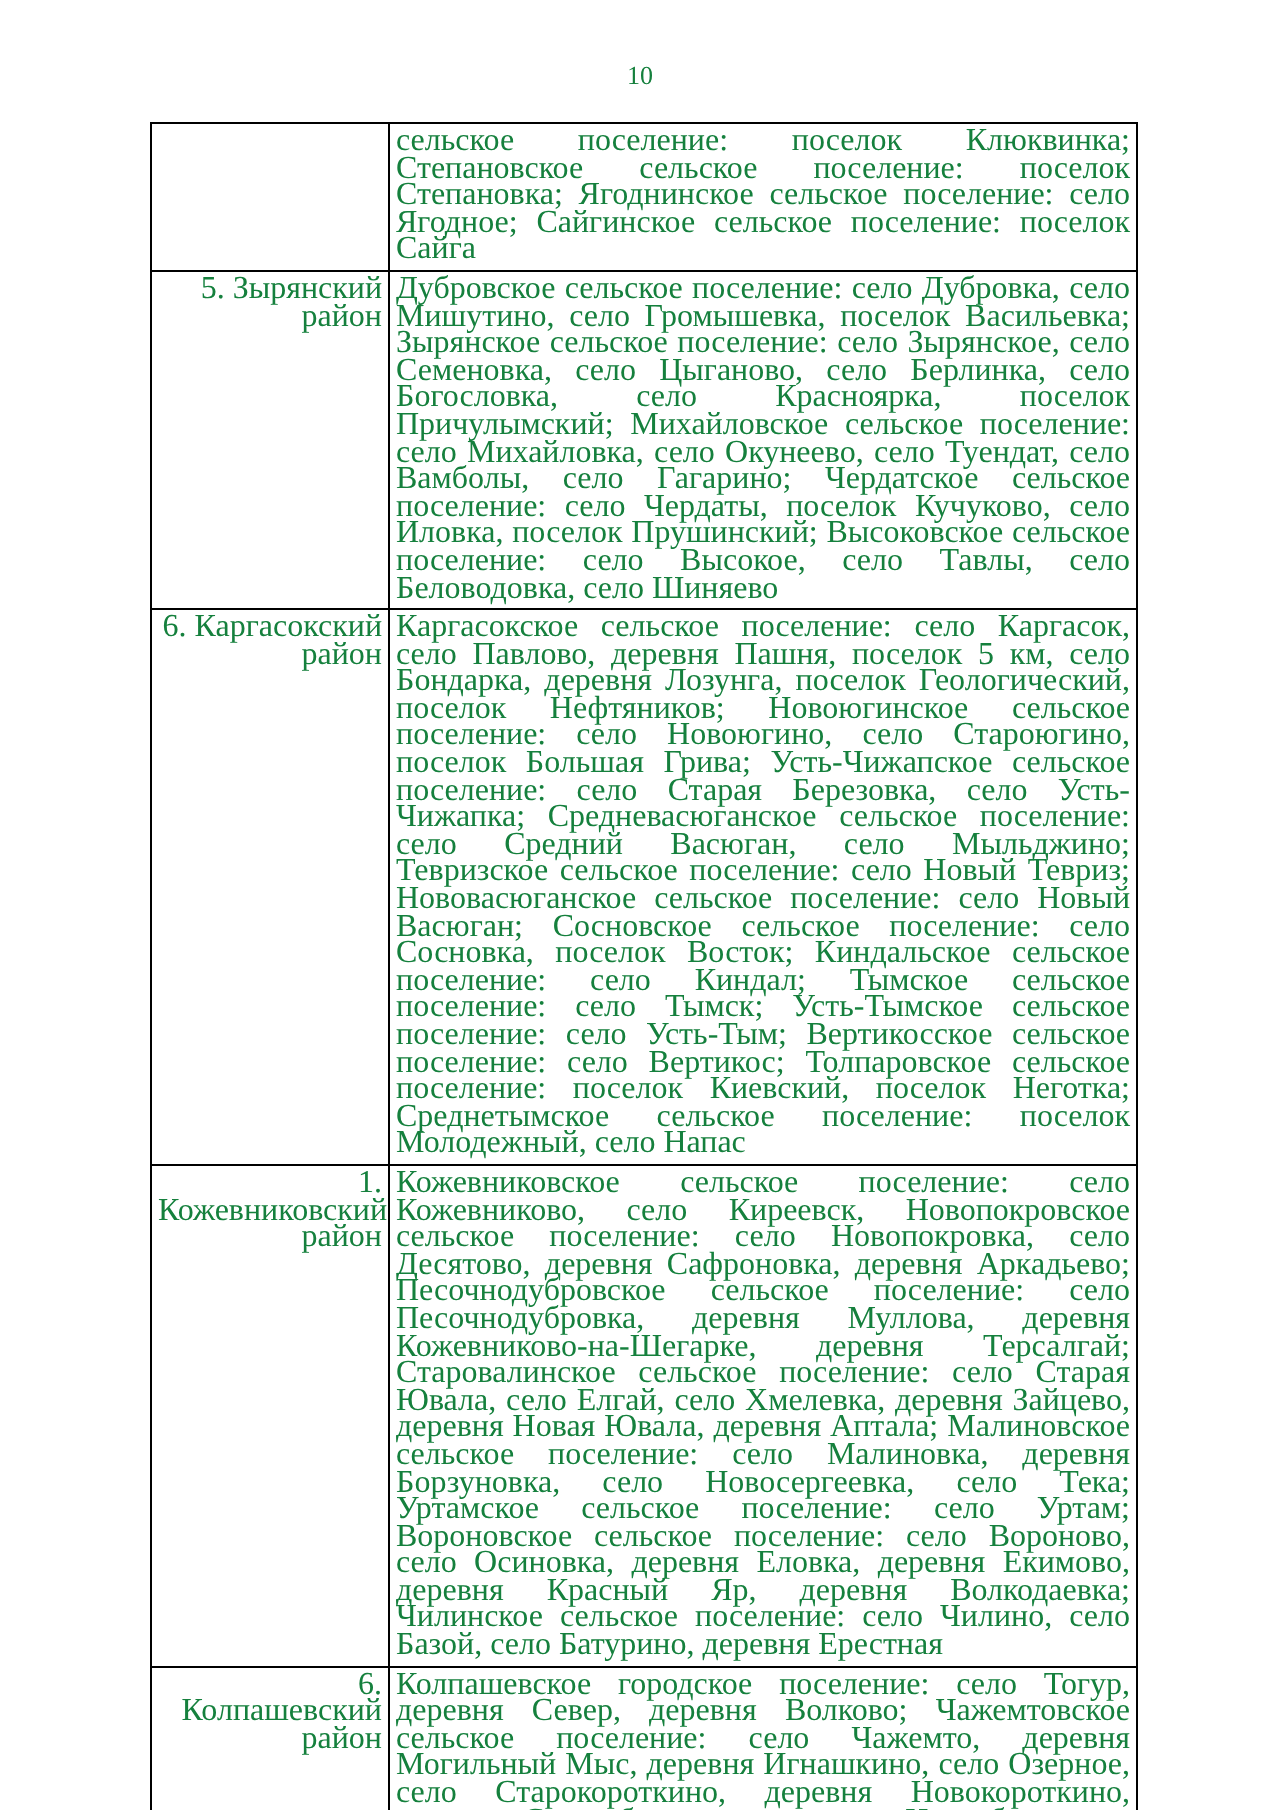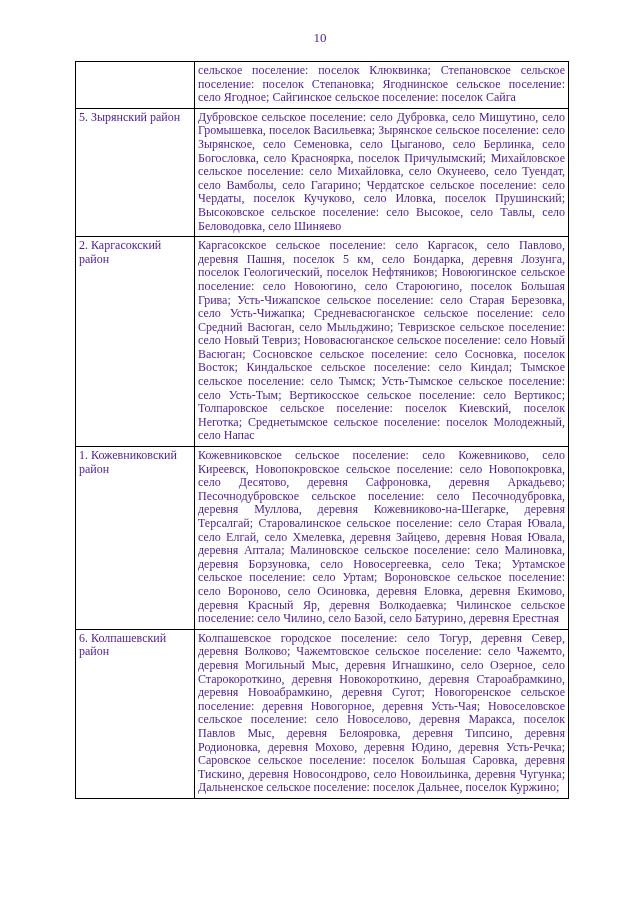--- a/index.html
+++ b/index.html
@@ -6,21 +6,21 @@
     margin: 0;
     padding: 0;
     background: #ffffff;
   }
   .page {
     position: relative;
     width: 640px;
     height: 905px;
     background: #ffffff;
     font-family: "Liberation Serif", serif;
-    color: #4c1d95;
+    color: #15803d;
     overflow: hidden;
   }
   .page-number {
     position: absolute;
     top: 30px;
     left: 0;
     width: 100%;
     text-align: center;
     font-size: 13px;
   }
@@ -28,27 +28,27 @@
     position: absolute;
     top: 61px;
     left: 75px;
     width: 491px;
     border-collapse: collapse;
     table-layout: fixed;
   }
   .doc-table td {
     border: 1px solid #000000;
     vertical-align: top;
-    font-size: 12px;
+    font-size: 16px;
     line-height: 13.6px;
     padding: 2px 3px 3px 3px;
   }
   td.col-district {
     width: 112px;
-    text-align: left;
+    text-align: right;
   }
   td.col-settlements {
     width: 367px;
     text-align: justify;
   }
 </style>
 </head>
 <body>
 
 <div class="page">
@@ -58,21 +58,21 @@
     <tbody>
       <tr>
         <td class="col-district"></td>
         <td class="col-settlements">сельское поселение: поселок Клюквинка; Степановское сельское поселение: поселок Степановка; Ягоднинское сельское поселение: село Ягодное; Сайгинское сельское поселение: поселок Сайга</td>
       </tr>
       <tr>
         <td class="col-district">5. Зырянский район</td>
         <td class="col-settlements">Дубровское сельское поселение: село Дубровка, село Мишутино, село Громышевка, поселок Васильевка; Зырянское сельское поселение: село Зырянское, село Семеновка, село Цыганово, село Берлинка, село Богословка, село Красноярка, поселок Причулымский; Михайловское сельское поселение: село Михайловка, село Окунеево, село Туендат, село Вамболы, село Гагарино; Чердатское сельское поселение: село Чердаты, поселок Кучуково, село Иловка, поселок Прушинский; Высоковское сельское поселение: село Высокое, село Тавлы, село Беловодовка, село Шиняево</td>
       </tr>
       <tr>
-        <td class="col-district">2. Каргасокский район</td>
+        <td class="col-district">6. Каргасокский район</td>
         <td class="col-settlements">Каргасокское сельское поселение: село Каргасок, село Павлово, деревня Пашня, поселок 5 км, село Бондарка, деревня Лозунга, поселок Геологический, поселок Нефтяников; Новоюгинское сельское поселение: село Новоюгино, село Староюгино, поселок Большая Грива; Усть-Чижапское сельское поселение: село Старая Березовка, село Усть-Чижапка; Средневасюганское сельское поселение: село Средний Васюган, село Мыльджино; Тевризское сельское поселение: село Новый Тевриз; Нововасюганское сельское поселение: село Новый Васюган; Сосновское сельское поселение: село Сосновка, поселок Восток; Киндальское сельское поселение: село Киндал; Тымское сельское поселение: село Тымск; Усть-Тымское сельское поселение: село Усть-Тым; Вертикосское сельское поселение: село Вертикос; Толпаровское сельское поселение: поселок Киевский, поселок Неготка; Среднетымское сельское поселение: поселок Молодежный, село Напас</td>
       </tr>
       <tr>
         <td class="col-district">1. Кожевниковский район</td>
         <td class="col-settlements">Кожевниковское сельское поселение: село Кожевниково, село Киреевск, Новопокровское сельское поселение: село Новопокровка, село Десятово, деревня Сафроновка, деревня Аркадьево; Песочнодубровское сельское поселение: село Песочнодубровка, деревня Муллова, деревня Кожевниково-на-Шегарке, деревня Терсалгай; Старовалинское сельское поселение: село Старая Ювала, село Елгай, село Хмелевка, деревня Зайцево, деревня Новая Ювала, деревня Аптала; Малиновское сельское поселение: село Малиновка, деревня Борзуновка, село Новосергеевка, село Тека; Уртамское сельское поселение: село Уртам; Вороновское сельское поселение: село Вороново, село Осиновка, деревня Еловка, деревня Екимово, деревня Красный Яр, деревня Волкодаевка; Чилинское сельское поселение: село Чилино, село Базой, село Батурино, деревня Ерестная</td>
       </tr>
       <tr>
         <td class="col-district">6. Колпашевский район</td>
         <td class="col-settlements">Колпашевское городское поселение: село Тогур, деревня Север, деревня Волково; Чажемтовское сельское поселение: село Чажемто, деревня Могильный Мыс, деревня Игнашкино, село Озерное, село Старокороткино, деревня Новокороткино, деревня Староабрамкино, деревня Новоабрамкино, деревня Сугот; Новогоренское сельское поселение: деревня Новогорное, деревня Усть-Чая; Новоселовское сельское поселение: село Новоселово, деревня Маракса, поселок Павлов Мыс, деревня Белояровка, деревня Типсино, деревня Родионовка, деревня Мохово, деревня Юдино, деревня Усть-Речка; Саровское сельское поселение: поселок Большая Саровка, деревня Тискино, деревня Новосондрово, село Новоильинка, деревня Чугунка; Дальненское сельское поселение: поселок Дальнее, поселок Куржино;</td>
       </tr>

